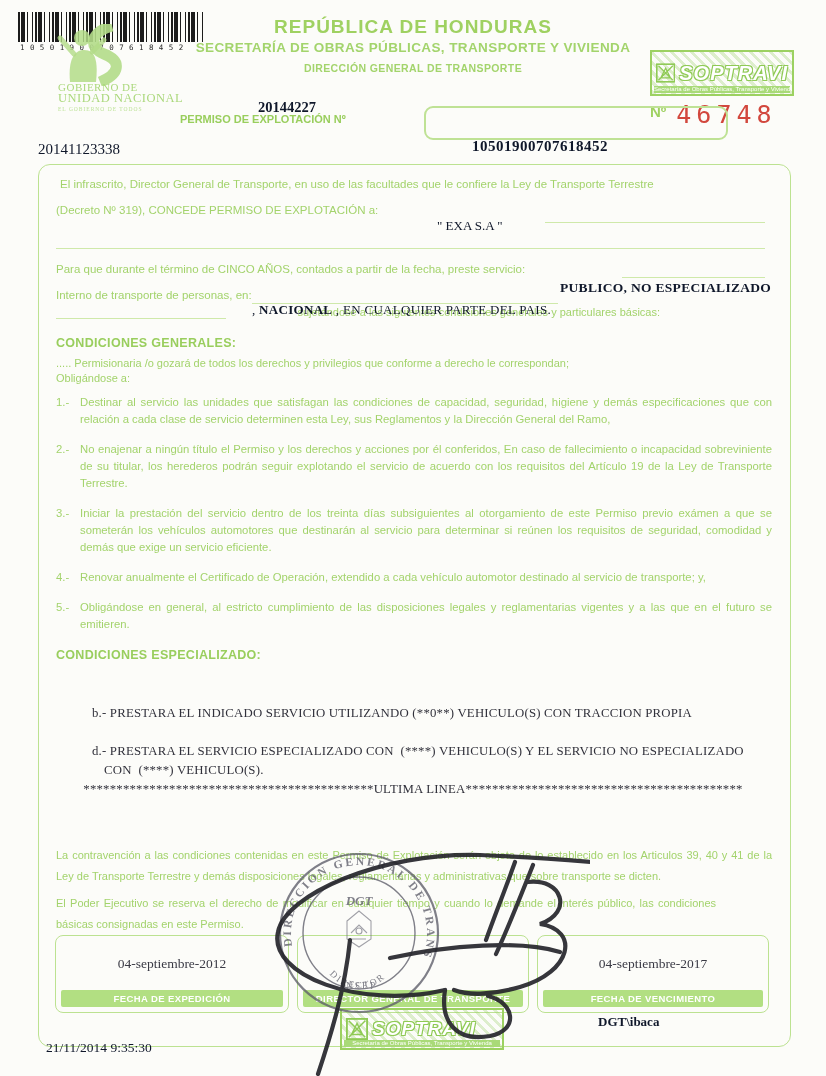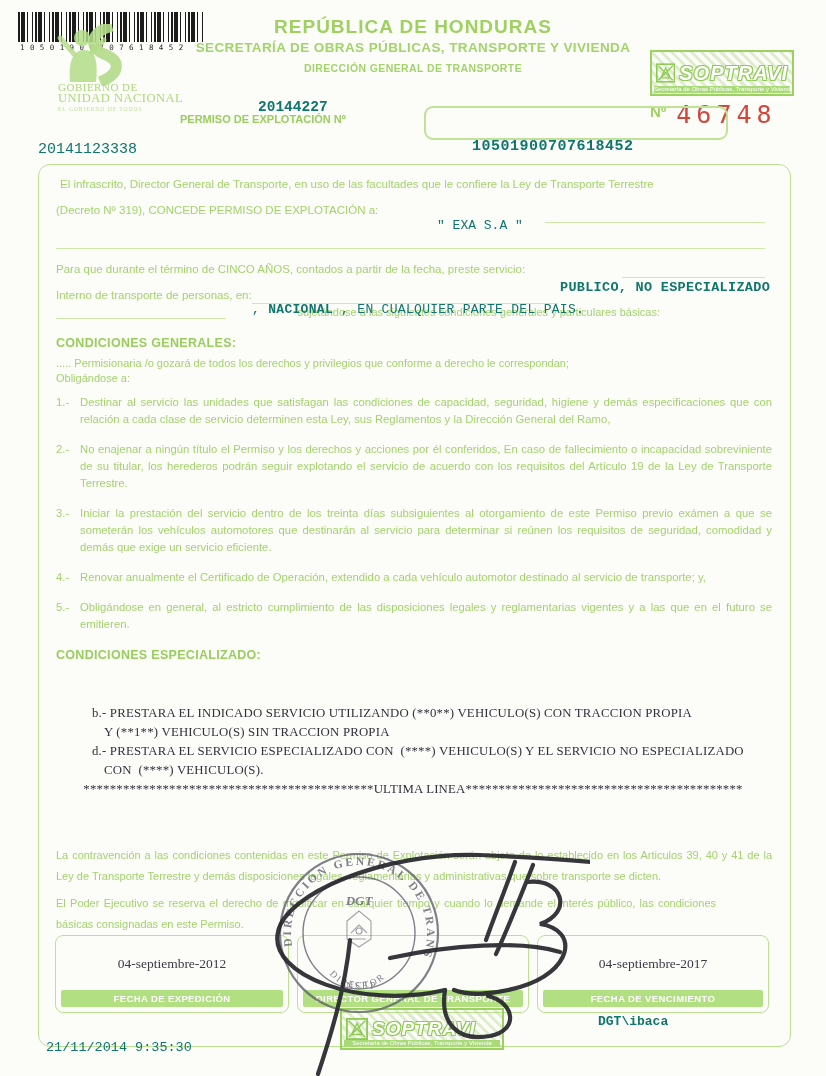--- a/index.html
+++ b/index.html
@@ -1,20 +1,20 @@
 <!DOCTYPE html>
 <html><head>
 <meta charset="utf-8">
 <style>
   html,body{margin:0;padding:0;background:#e8e8e4;}
   #page{position:relative;width:826px;height:1076px;background:#fcfcf9;margin:0 auto;overflow:hidden;
         font-family:"Liberation Sans",sans-serif;}
   .green{color:#a3d36c;}
   .greenb{color:#99ce5d;font-weight:bold;}
-  .typed{font-family:Liberation Mono, monospace;color:#0f766e;}
+  .typed{font-family:Liberation Serif, serif;color:#0f172a;}
   .abs{position:absolute;}
   .uline{position:absolute;height:1px;background:#cfe9aa;}
   
   #barcode{left:18px;top:12px;width:186px;height:30px;
     background:repeating-linear-gradient(90deg,#1c1c1c 0 2px,transparent 2px 3px,#1c1c1c 3px 7px,transparent 7px 9px,#1c1c1c 9px 10px,transparent 10px 14px,#1c1c1c 14px 15px,transparent 15px 17px);}
   #barcode-digits{left:20px;top:43px;font-family:"DejaVu Sans Mono",monospace;font-size:7.5px;letter-spacing:5.4px;color:#2a2a2a;}
   #gov-logo-text{left:58px;top:82px;line-height:11px;color:#abd87c;font-family:"Liberation Serif",serif;}
   #gov-l1{font-size:11px;letter-spacing:.5px;}
   #gov-l2{font-size:12.5px;letter-spacing:.5px;}
   #gov-l3{font-size:5.5px;letter-spacing:1px;color:#bfe39a;}
@@ -161,21 +161,20 @@
     </div>
     <div class="cg-item">
       <span class="cg-num">5.-</span>
       <span class="cg-text">Obligándose en general, al estricto cumplimiento de las disposiciones legales y reglamentarias vigentes y a las que en el futuro se emitieren.</span>
     </div>
   </div>
 
   <div class="abs greenb" id="cp-title">CONDICIONES ESPECIALIZADO:</div>
 
   <div class="tline" style="left:92px;top:706px;">b.- PRESTARA EL INDICADO SERVICIO UTILIZANDO (**0**) VEHICULO(S) CON TRACCION PROPIA</div>
-  <div class="tline" style="left:104px;top:725px;">Y (**1**) VEHICULO(S) SIN TRACCION PROPIA</div>
   <div class="tline" style="left:92px;top:744px;">d.- PRESTARA EL SERVICIO ESPECIALIZADO CON  (****) VEHICULO(S) Y EL SERVICIO NO ESPECIALIZADO</div>
   <div class="tline" style="left:104px;top:763px;">CON  (****) VEHICULO(S).</div>
   <div class="tline" id="stars">********************************************ULTIMA LINEA******************************************</div>
 
   <div class="abs green gp" id="contravention" style="font-size:11px;line-height:21px;">La contravención a las condiciones contenidas en este Permiso de Explotación serán objeto de lo establecido en los Articulos 39, 40 y 41 de la Ley de Transporte Terrestre y demás disposiciones legales, reglamentarias y administrativas que sobre transporte se dicten.</div>
   <div class="abs green gp" id="executive" style="font-size:11px;line-height:21px;">El Poder Ejecutivo se reserva el derecho de modificar en cualquier tiempo y cuando lo demande el interés público, las condiciones básicas consignadas en este Permiso.</div>
 
   <div class="date-box" id="box-exp">
     <div class="date-val">04-septiembre-2012</div>
     <div class="bar">FECHA DE EXPEDICIÓN</div>

